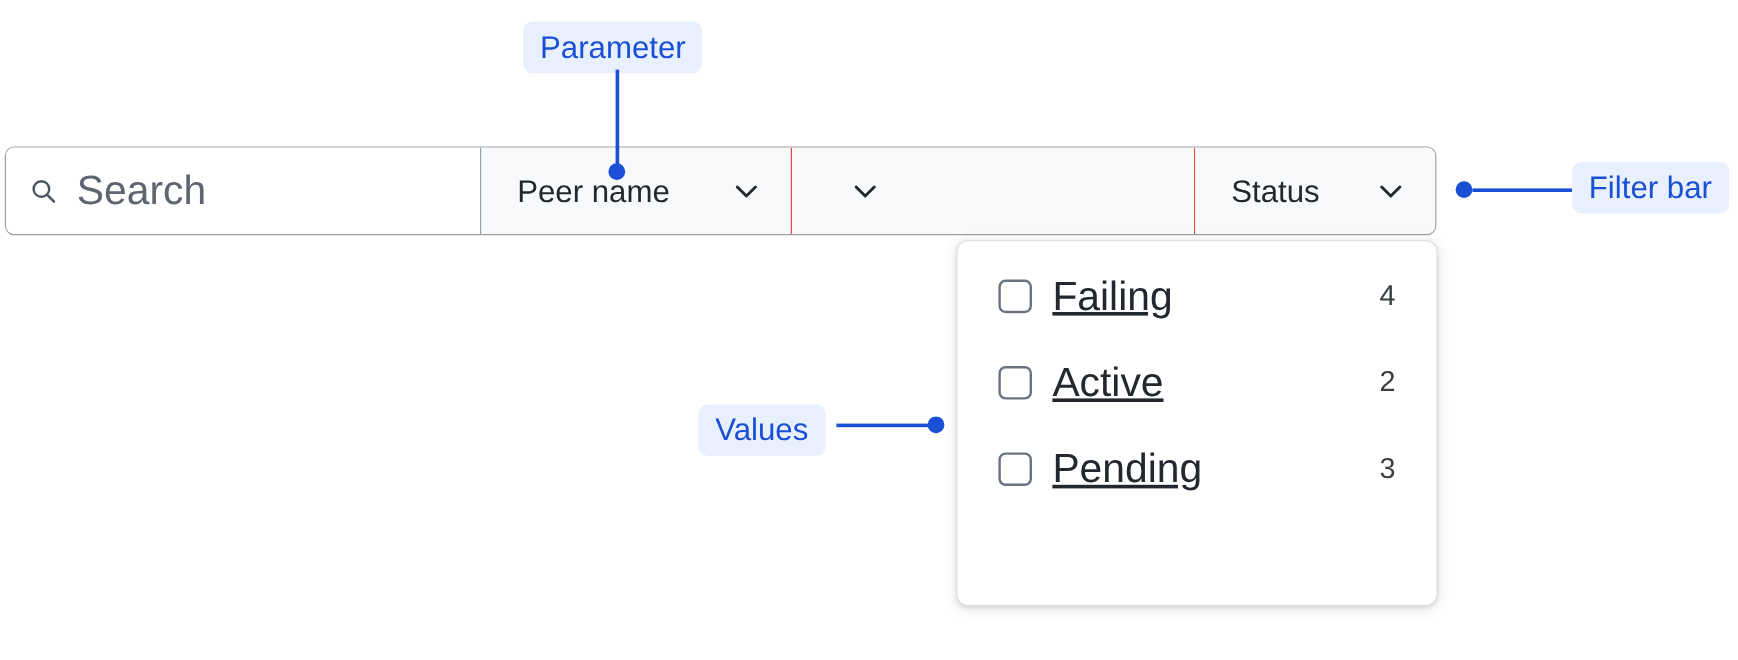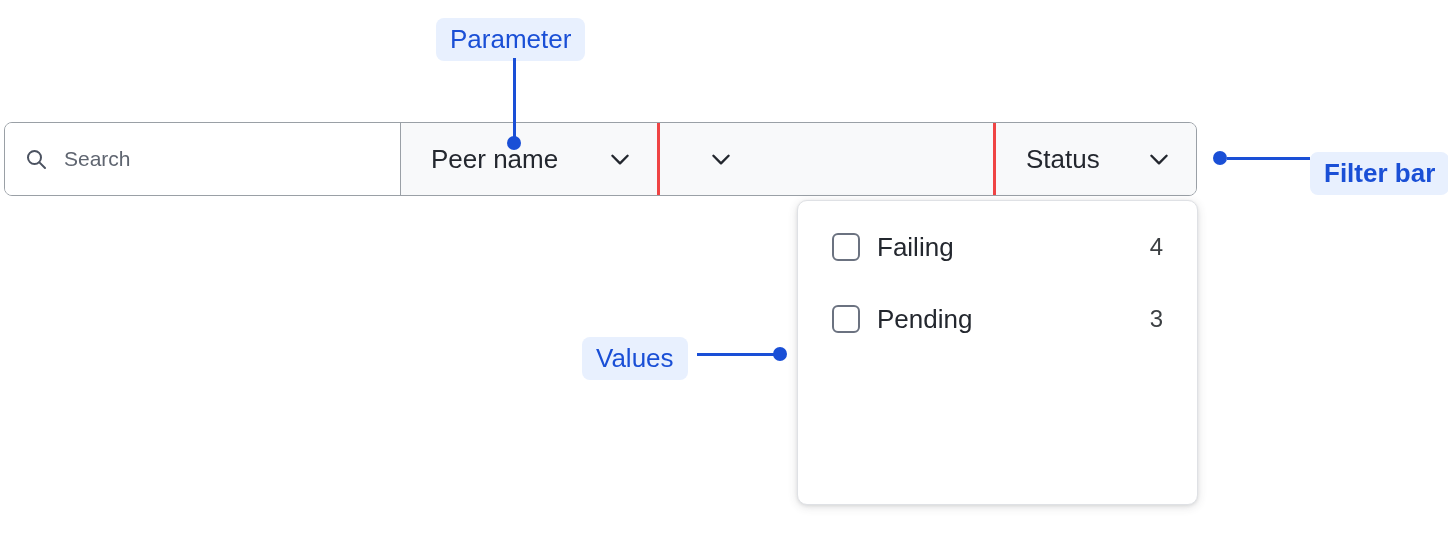--- a/index.html
+++ b/index.html
@@ -49,36 +49,36 @@
     flex: 0 0 auto;
     color: #4b5260;
     display: block;
   }
 
   .search-input {
     border: 0;
     outline: 0;
     background: transparent;
     font-family: "Liberation Sans", sans-serif;
-    font-size: 21px;
+    font-size: 34px;
     color: #3c4043;
     width: 300px;
     padding: 0;
   }
   .search-input::placeholder {
     color: #5f6570;
     opacity: 1;
   }
 
   .filter-chip {
     display: flex;
     align-items: center;
     justify-content: space-between;
     background: #f8f9fa;
-    border-right: 3px solid #ef4444;
+    border-right: 1px solid #ef4444;
     box-sizing: border-box;
     cursor: pointer;
     padding: 0 24px 0 30px;
   }
   .filter-chip:last-child {
     border-right: 0;
   }
   .chip-peer { width: 259px; }
   .chip-cluster { width: 336px; }
   .chip-status { flex: 1 1 auto; align-items: center; }
@@ -129,24 +129,25 @@
     height: 28px;
     border: 2px solid #6b7280;
     border-radius: 6px;
     background: #ffffff;
     box-sizing: border-box;
     flex: 0 0 auto;
   }
 
   .item-label {
     margin-left: 17px;
-    font-size: 26px;
+    font-size: 34px;
     color: #23272e;
     flex: 1 1 auto;
     white-space: nowrap;
+    text-decoration: underline;
   }
 
   .item-count {
     font-size: 24px;
     color: #3c4043;
     text-align: right;
     flex: 0 0 auto;
   }
 
   
@@ -176,21 +177,21 @@
     width: 14px;
     height: 14px;
     border-radius: 50%;
     background: #1a4fd6;
   }
 
   #pill-parameter { left: 436px; top: 18px; }
   #line-parameter { left: 513px; top: 58px; height: 86px; }
   #dot-parameter  { left: 507px; top: 136px; }
 
-  #pill-filterbar { left: 1310px; top: 152px; font-weight: bold; }
+  #pill-filterbar { left: 1310px; top: 135px; }
   #line-filterbar { left: 1227px; top: 157px; width: 83px; }
   #dot-filterbar  { left: 1213px; top: 151px; }
 
   #pill-values { left: 582px; top: 337px; }
   #line-values { left: 697px; top: 353px; width: 84px; }
   #dot-values  { left: 773px; top: 347px; }
 </style>
 </head>
 <body>
 
@@ -227,20 +228,25 @@
 </div>
 
 <div class="dropdown-panel">
 
   <div class="dropdown-item">
     <span class="checkbox"></span>
     <span class="item-label">Failing</span>
     <span class="item-count">4</span>
   </div>
 
+  <div class="dropdown-item">
+    <span class="checkbox"></span>
+    <span class="item-label">Active</span>
+    <span class="item-count">2</span>
+  </div>
 
 
   <div class="dropdown-item">
     <span class="checkbox"></span>
     <span class="item-label">Pending</span>
     <span class="item-count">3</span>
   </div>
 
 </div>
 

